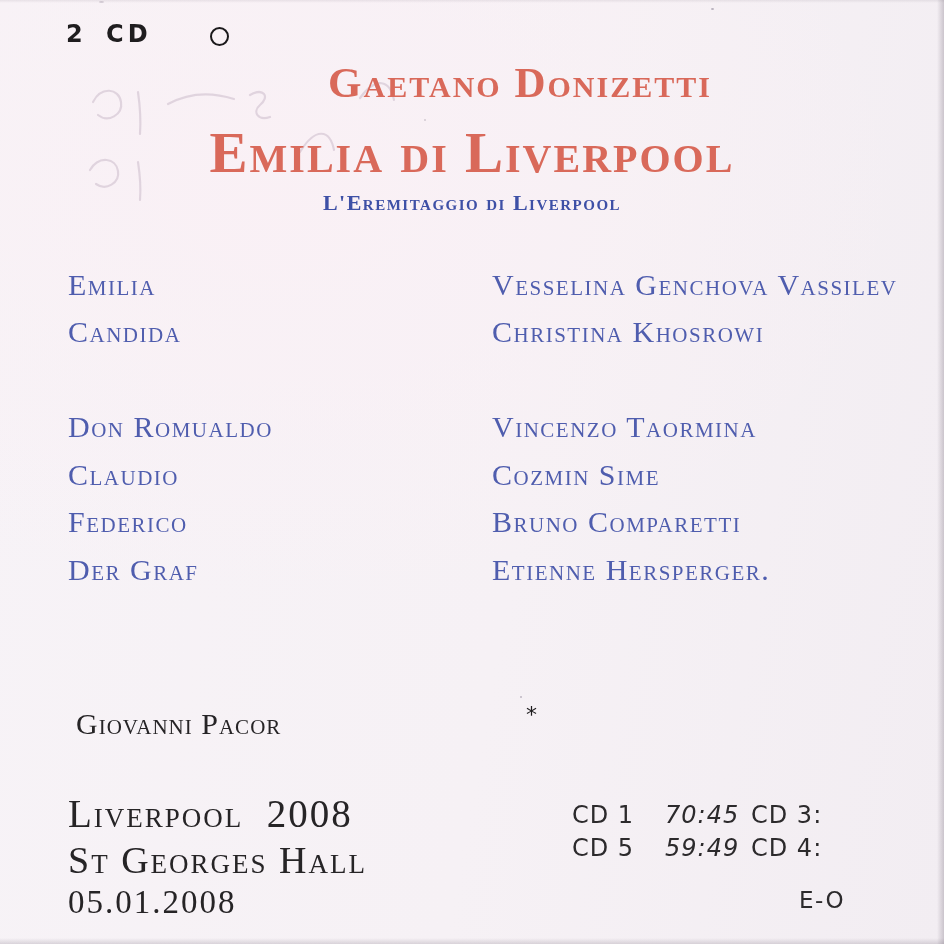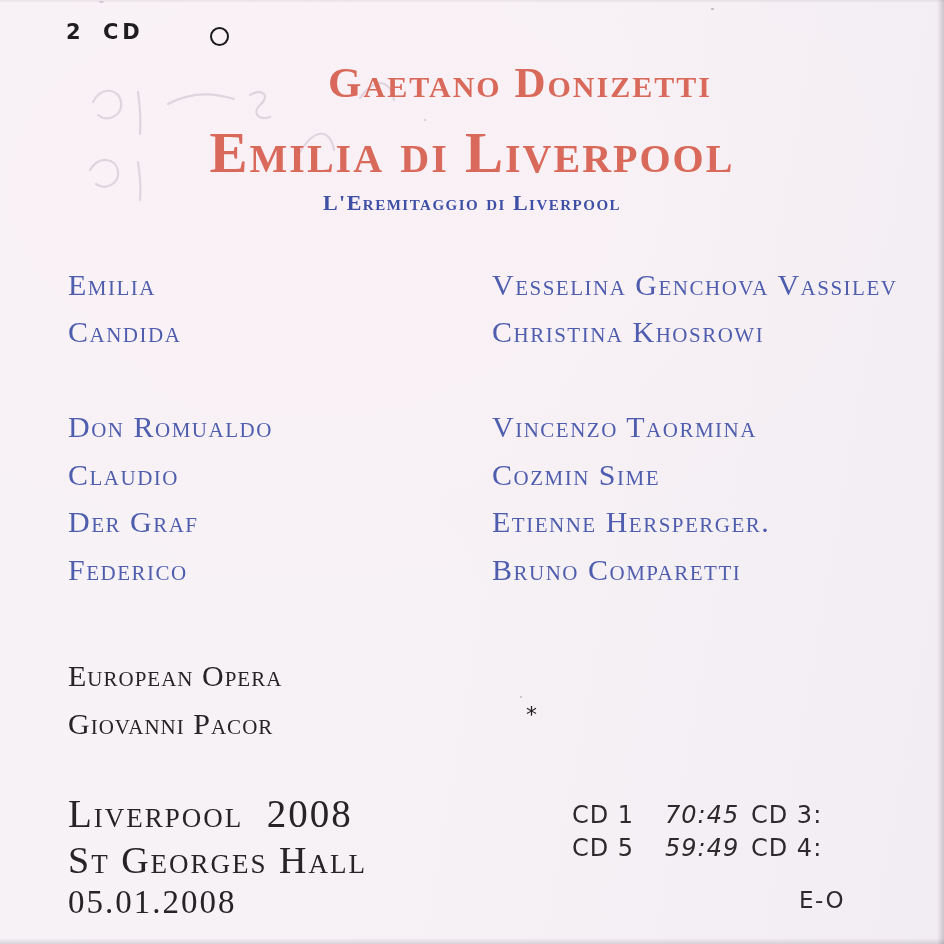--- a/index.html
+++ b/index.html
@@ -27,21 +27,21 @@
     background: linear-gradient(to bottom, rgba(110,100,115,0), rgba(110,100,115,0.22));
   }
   .edge-top {
     position: absolute; top: 0; left: 0; width: 100%; height: 3px;
     background: linear-gradient(to bottom, rgba(110,100,115,0.12), rgba(110,100,115,0));
   }
 
   .disc-badge {
     position: absolute; left: 66px; top: 20px;
     font-family: "DejaVu Sans", sans-serif;
-    font-weight: bold; font-size: 21px; letter-spacing: 4px; word-spacing: 7px;
+    font-weight: bold; font-size: 24px; letter-spacing: 4px; word-spacing: 7px;
     color: #1f1d1f;
   }
   .circle-icon {
     position: absolute; left: 210px; top: 27px;
     width: 15px; height: 15px;
     border: 2.5px solid #1b191b; border-radius: 50%;
   }
 
   .composer-title {
     position: absolute; left: 0; top: 58px; width: 100%;
@@ -77,21 +77,21 @@
   }
   .cast-role { width: 424px; flex: 0 0 424px; }
   .cast-performer { flex: 1 1 auto; }
 
   .ensemble-name {
     position: absolute; left: 68px; top: 659px;
     font-variant: small-caps; font-size: 30px; letter-spacing: 1px;
     color: #262426;
   }
   .conductor-name {
-    position: absolute; left: 68px; top: 707px;
+    position: absolute; left: 76px; top: 707px;
     font-variant: small-caps; font-size: 30px; letter-spacing: 1px;
     color: #262426;
   }
   .footnote-asterisk {
     position: absolute; left: 526px; top: 702px;
     font-family: "DejaVu Sans", sans-serif;
     font-size: 22px; color: #1d1b1d;
   }
 
   .venue-line1 {
@@ -181,30 +181,29 @@
     </div>
     <div class="cast-row">
       <span class="cast-role">Don Romualdo</span>
       <span class="cast-performer">Vincenzo Taormina</span>
     </div>
     <div class="cast-row">
       <span class="cast-role">Claudio</span>
       <span class="cast-performer">Cozmin Sime</span>
     </div>
     <div class="cast-row">
+      <span class="cast-role">Federico</span>
+      <span class="cast-performer">Bruno Comparetti</span>
+    </div>
+    <div class="cast-row">
       <span class="cast-role">Der Graf</span>
       <span class="cast-performer">Etienne Hersperger.</span>
     </div>
-    <div class="cast-row">
-      <span class="cast-role">Federico</span>
-      <span class="cast-performer">Bruno Comparetti</span>
-    </div>
   </div>
 
-  <div class="ensemble-name">European Opera</div>
   <div class="conductor-name">Giovanni Pacor</div>
   <div class="footnote-asterisk">*</div>
 
   <div class="venue-line1">Liverpool  2008</div>
   <div class="venue-line2">St Georges Hall</div>
   <div class="venue-date">05.01.2008</div>
 
   <div class="cd-table">
     <div class="cd-row">
       <span class="cd-label">CD 1</span>

